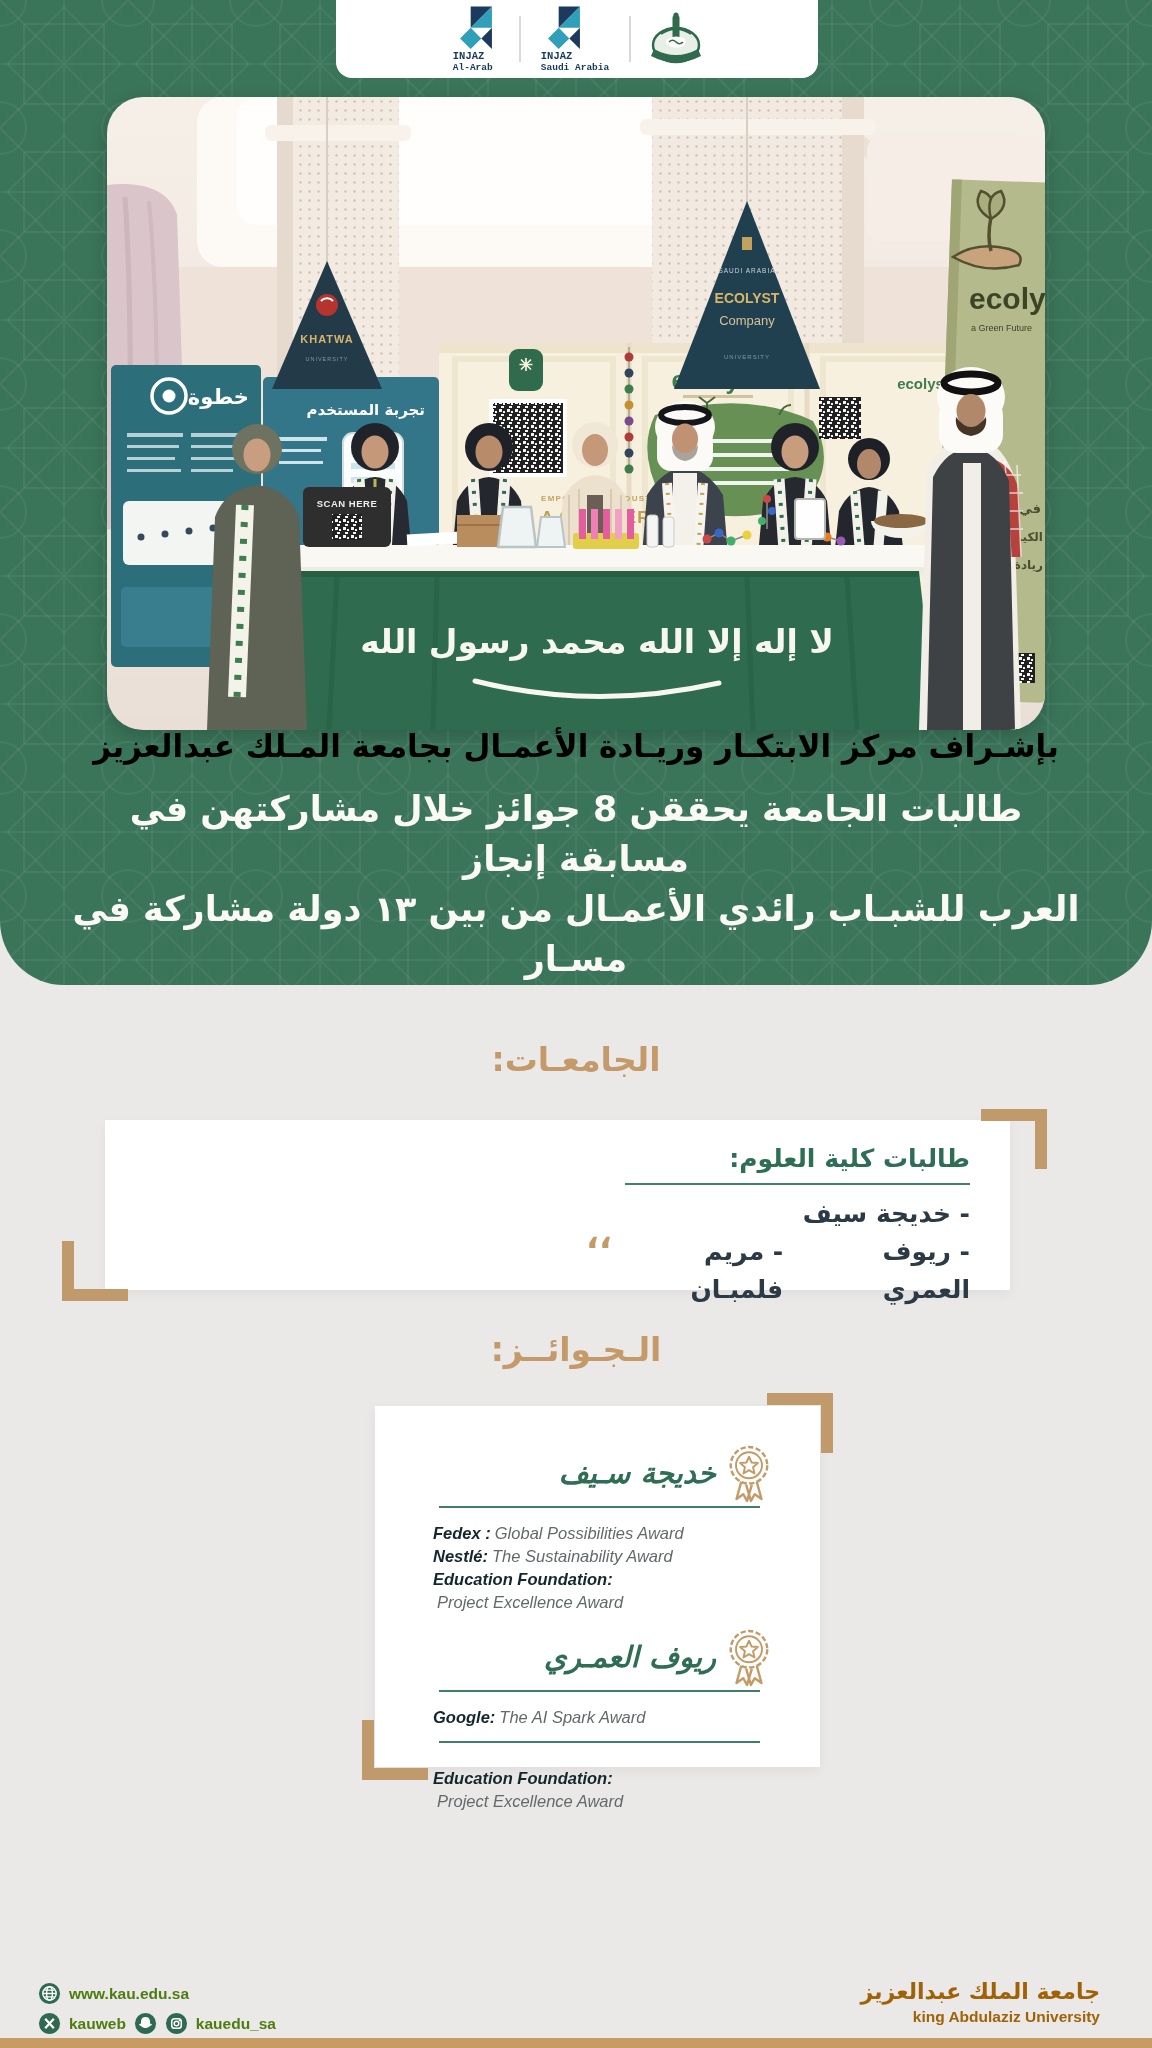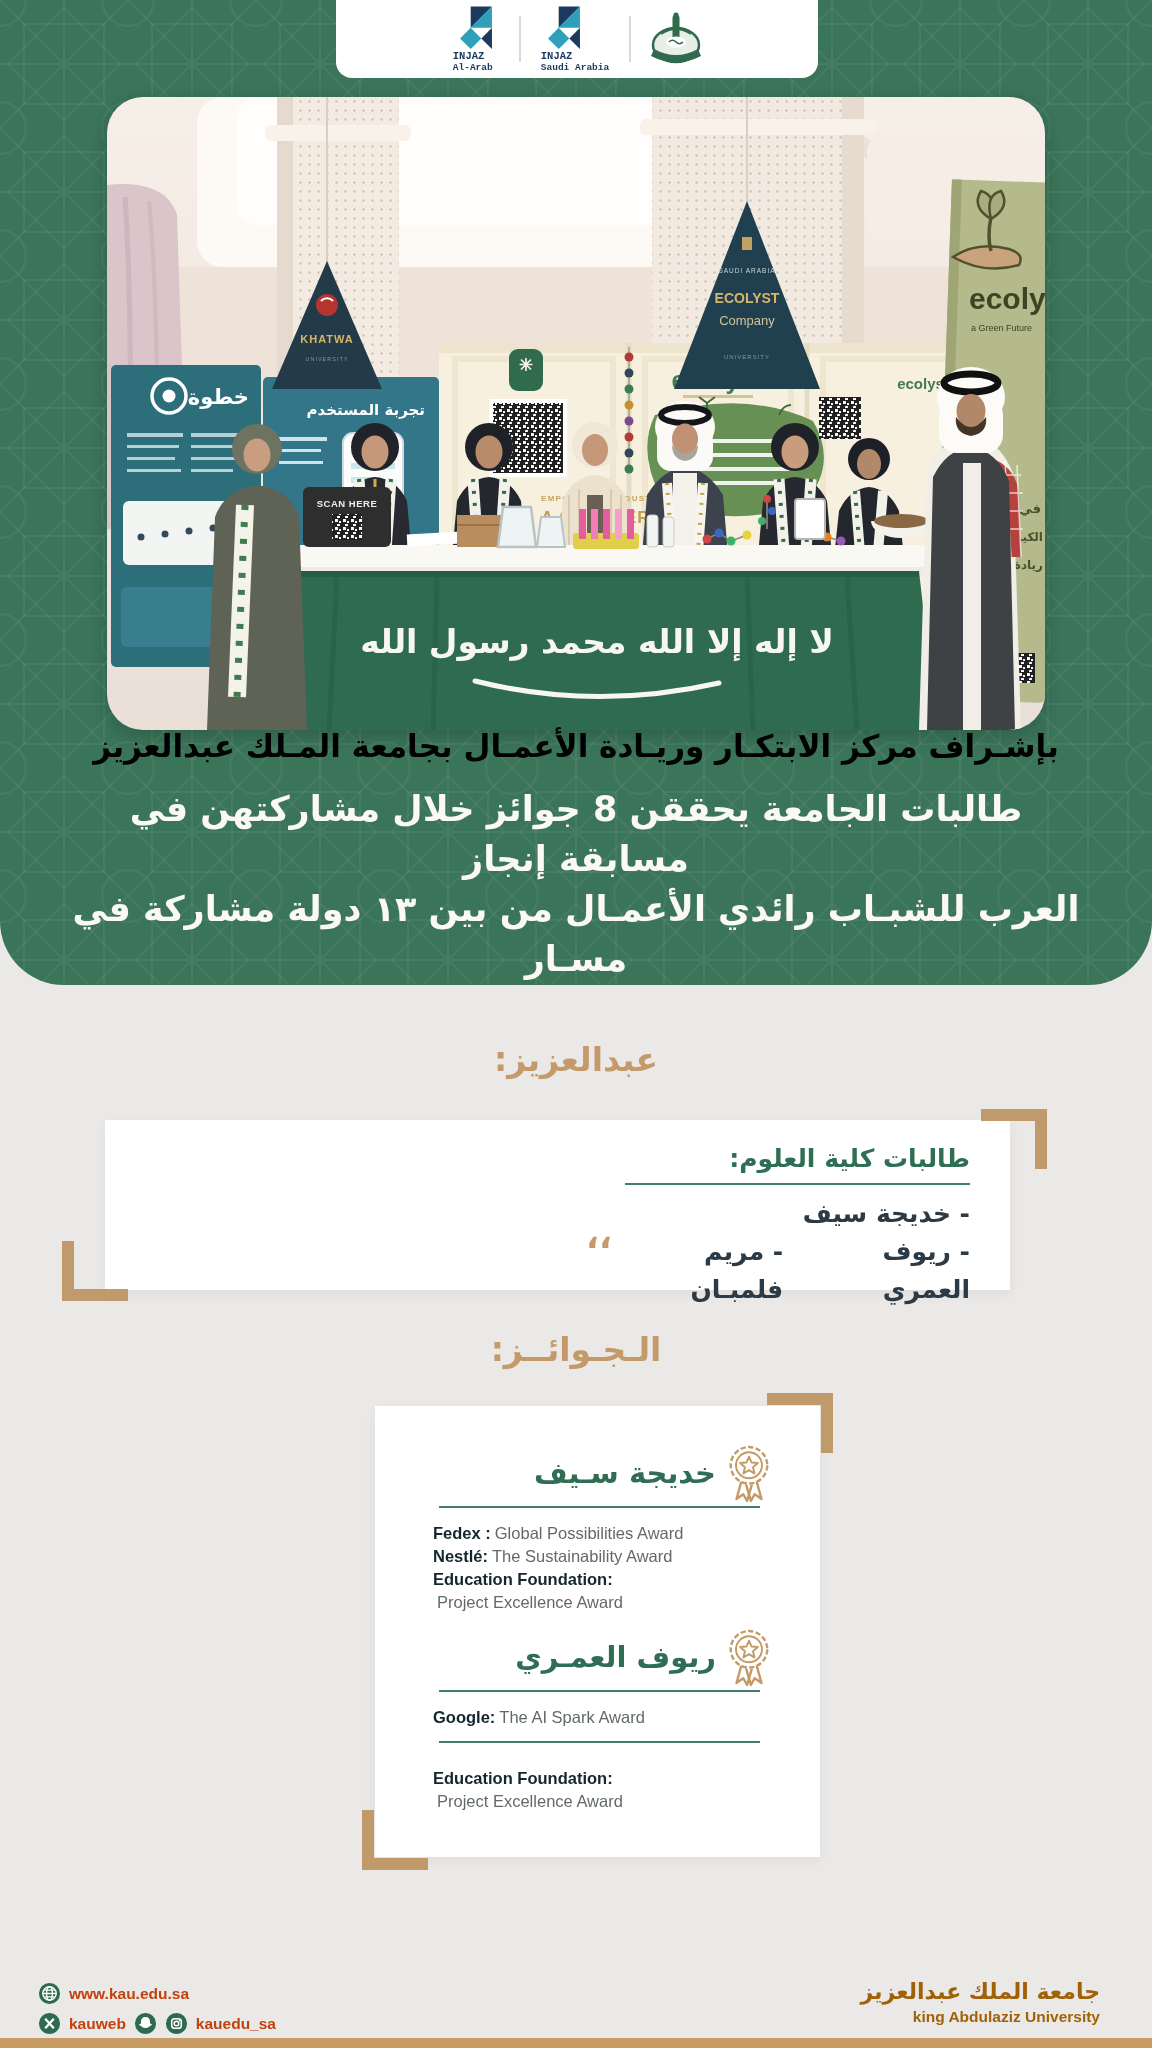--- a/index.html
+++ b/index.html
@@ -40,36 +40,36 @@
   .col-students{width:345px;}
   .col-supervisors{flex:1;}
   .p-col-heading{color:#2d6e54;font-size:25px;font-weight:bold;line-height:30px;}
   .p-underline{height:2px;background:#40806c;margin:9px 0 10px;}
   .p-row{color:#2b3a45;font-size:25px;font-weight:bold;line-height:38px;display:flex;gap:26px;}
   .p-row .n1{min-width:150px;display:inline-block;}
   .sup-row{color:#2b3a45;font-size:23px;font-weight:bold;line-height:36px;}
   .quote-mark{width:52px;text-align:center;color:#c49a6b;font-size:34px;font-weight:bold;
               padding-top:72px;}
   
-  .a-card{left:375px;top:1406px;width:445px;height:451px;}
+  .a-card{left:375px;top:1406px;width:445px;height:361px;font-style:italic;}
   .a-card .br-tr{top:-13px;right:-13px;}
   .a-card .br-bl{bottom:-13px;left:-13px;}
   .a-content{padding:36px 46px 0 58px;}
   .w-head{display:flex;direction:rtl;align-items:center;justify-content:flex-start;gap:8px;}
   .w-name{color:#2f6e55;font-size:29px;font-weight:bold;line-height:40px;}
   .w-line{height:2px;background:#3e7e6b;margin:2px 14px 0 6px;}
   .w-awards{margin-top:14px;font-family:"Liberation Sans",sans-serif;font-size:16.5px;
             line-height:23px;color:#63696b;}
   .aw-b{font-weight:bold;color:#14262e;margin-right:4px;}
   .winner + .winner{margin-top:12px;}
   .w3-gap{margin-top:24px;}
   
   .footer-left{position:absolute;left:38px;top:1982px;display:flex;flex-direction:column;gap:7px;
                font-family:"Liberation Sans",sans-serif;}
-  .f-row{display:flex;align-items:center;gap:8px;color:#c2410c;font-weight:bold;font-size:15.5px;}
+  .f-row{display:flex;align-items:center;gap:8px;color:#4d7c0f;font-weight:bold;font-size:15.5px;}
   .f-icon{width:23px;height:23px;}
   .footer-right{position:absolute;right:52px;top:1978px;text-align:right;color:#a16207;}
   .f-uni-ar{font-size:22px;font-weight:bold;direction:rtl;line-height:28px;}
   .f-uni-en{font-family:"Liberation Sans",sans-serif;font-size:15.5px;font-weight:bold;line-height:22px;}
   .gold-bar{position:absolute;left:0;top:2038px;width:1152px;height:10px;background:#c79b62;}
   
   .svg-ar{font-family:"DejaVu Sans",sans-serif;}
   .svg-en{font-family:"Liberation Sans",sans-serif;}
 </style>
 </head>
@@ -446,21 +446,21 @@
     </div>
 
     <div class="hero-title">بإشـراف مركز الابتكـار وريـادة الأعمـال بجامعة المـلك عبدالعزيز</div>
     <div class="hero-body">
       <div>طالبات الجامعة يحققن 8 جوائز خلال مشاركتهن في مسابقة إنجاز</div>
       <div>العرب للشبـاب رائدي الأعمـال من بين ١٣ دولة مشاركة في مسـار</div>
       <div>الجامعـات والمقامة في قطـر خلال الفترة ١٧-٢١ فبرايـر ٢٠٢٤</div>
     </div>
   </div>
 
-  <div class="sec-heading" style="top:1040px">عبدالعزيز:</div>
+  <div class="sec-heading" style="top:1040px">الجامعـات:</div>
 
   <div class="card p-card">
     <div class="bracket br-tr"></div>
     <div class="bracket br-bl"></div>
     <div class="p-content">
       <div class="p-col col-students">
         <div class="p-col-heading">طالبات كلية العلوم:</div>
         <div class="p-underline"></div>
         <div class="p-row">
           <span class="n1">- خديجة سيف</span>

